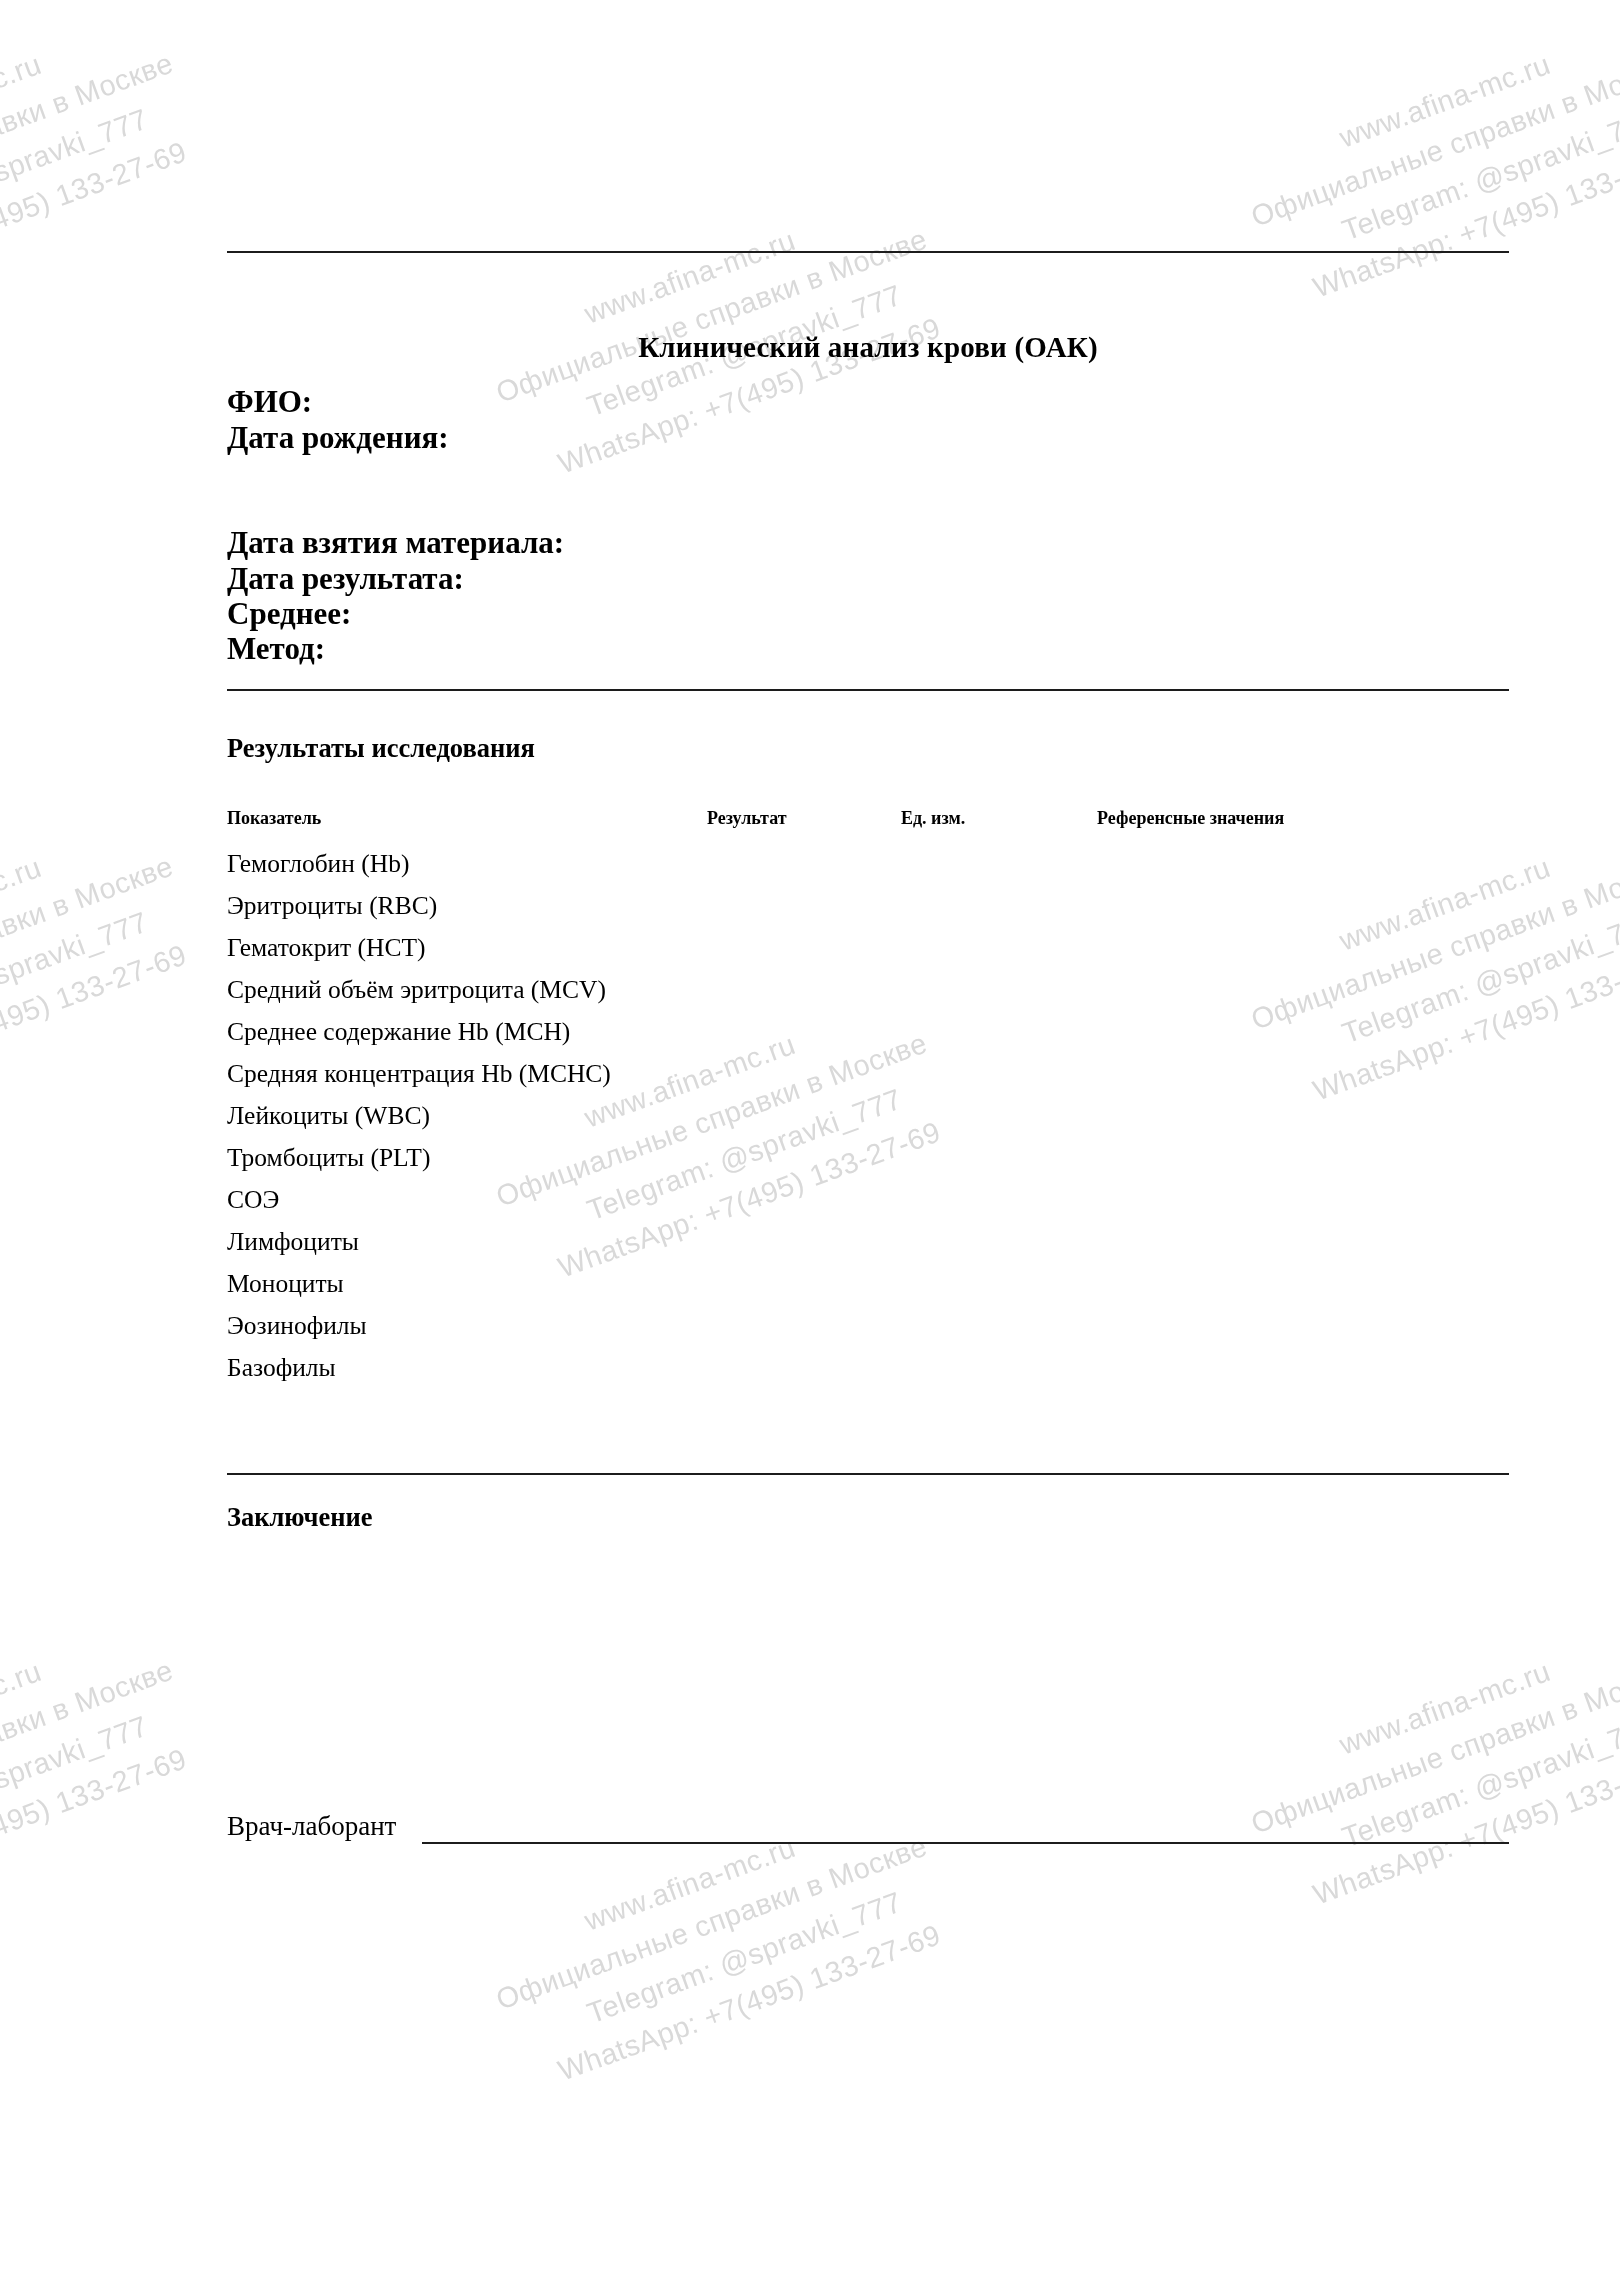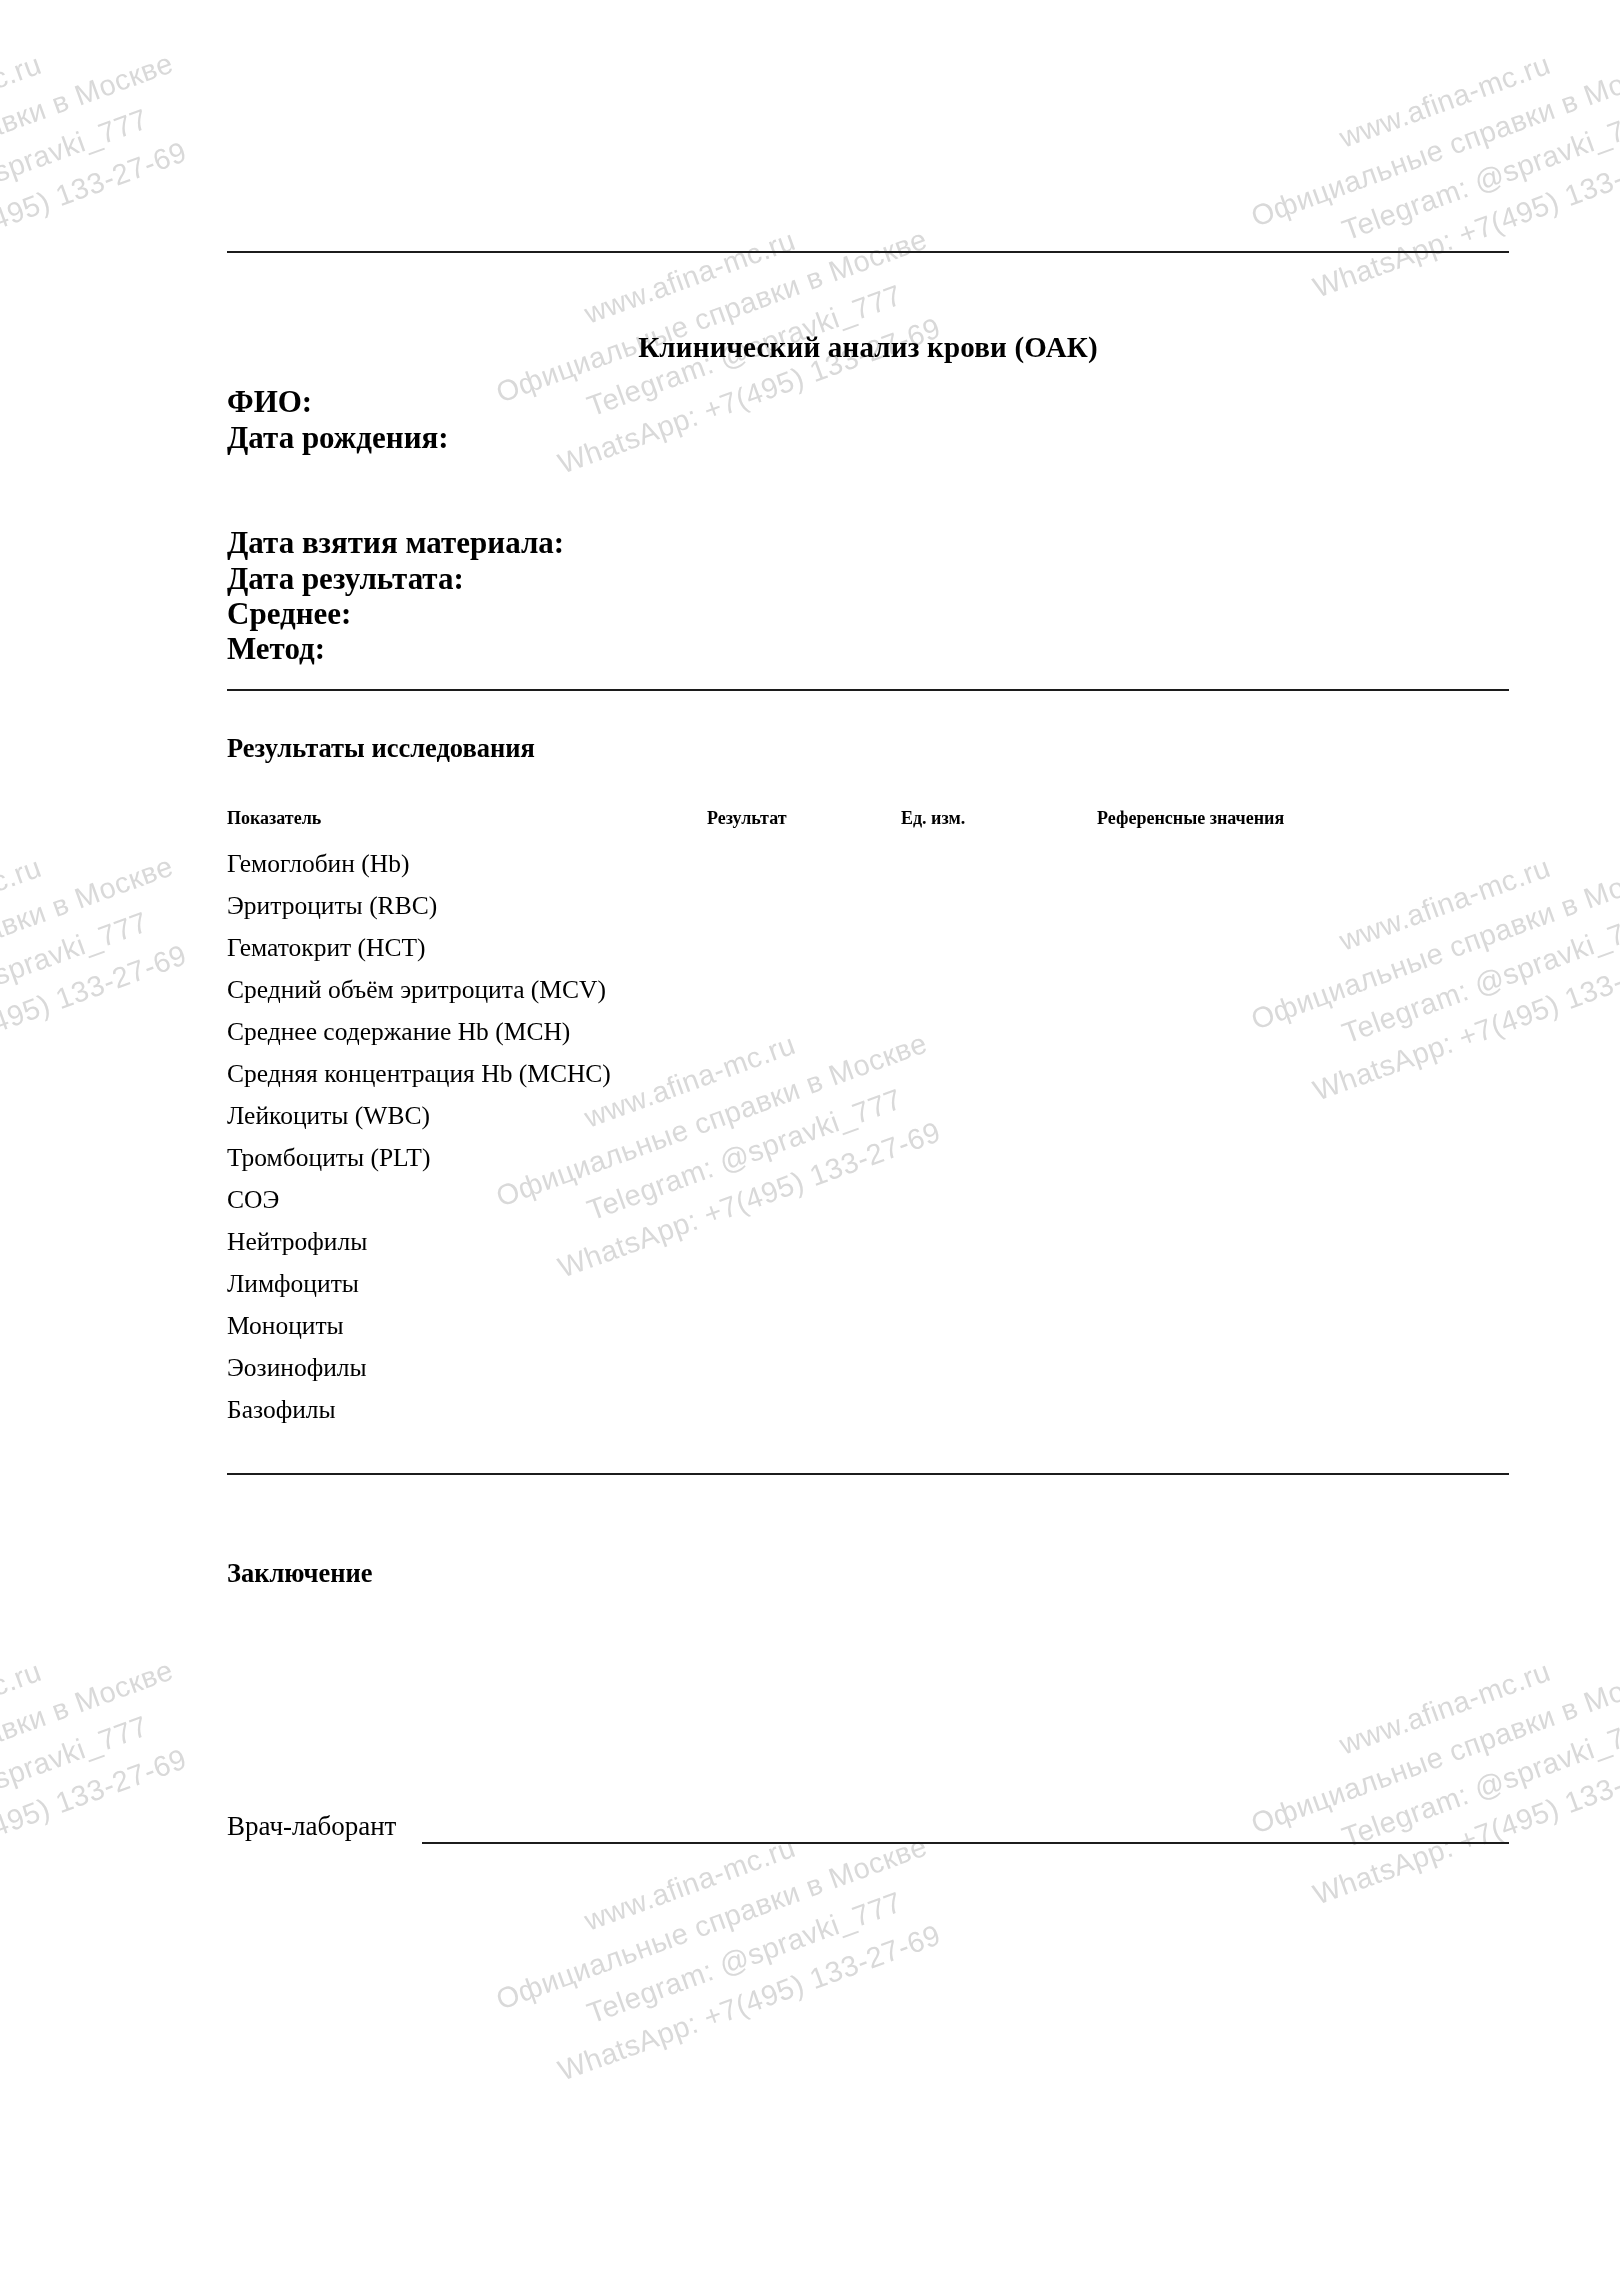--- a/index.html
+++ b/index.html
@@ -293,26 +293,20 @@
             <td class="c-unit"></td>
             <td class="c-ref"></td>
           </tr>
           <tr>
             <td class="c-name">СОЭ</td>
             <td class="c-res"></td>
             <td class="c-unit"></td>
             <td class="c-ref"></td>
           </tr>
           <tr>
-            <td class="c-name">Нейтрофилы</td>
-            <td class="c-res"></td>
-            <td class="c-unit"></td>
-            <td class="c-ref"></td>
-          </tr>
-          <tr>
             <td class="c-name">Лимфоциты</td>
             <td class="c-res"></td>
             <td class="c-unit"></td>
             <td class="c-ref"></td>
           </tr>
           <tr>
             <td class="c-name">Моноциты</td>
             <td class="c-res"></td>
             <td class="c-unit"></td>
             <td class="c-ref"></td>
@@ -327,21 +321,21 @@
             <td class="c-name">Базофилы</td>
             <td class="c-res"></td>
             <td class="c-unit"></td>
             <td class="c-ref"></td>
           </tr>
         </tbody>
     </table>
 
     <div class="rule" id="rule-bottom"></div>
 
-    <div class="section-title" style="top:1558px;font-family:Liberation Serif, serif;">Заключение</div>
+    <div class="section-title" style="top:1502px;font-family:Liberation Serif, serif;">Заключение</div>
 
     <div class="signature-row">
       <div class="sig-label">Врач-лаборант</div>
       <div class="sig-line"></div>
     </div>
 
   </div>
 </div>
 
 

